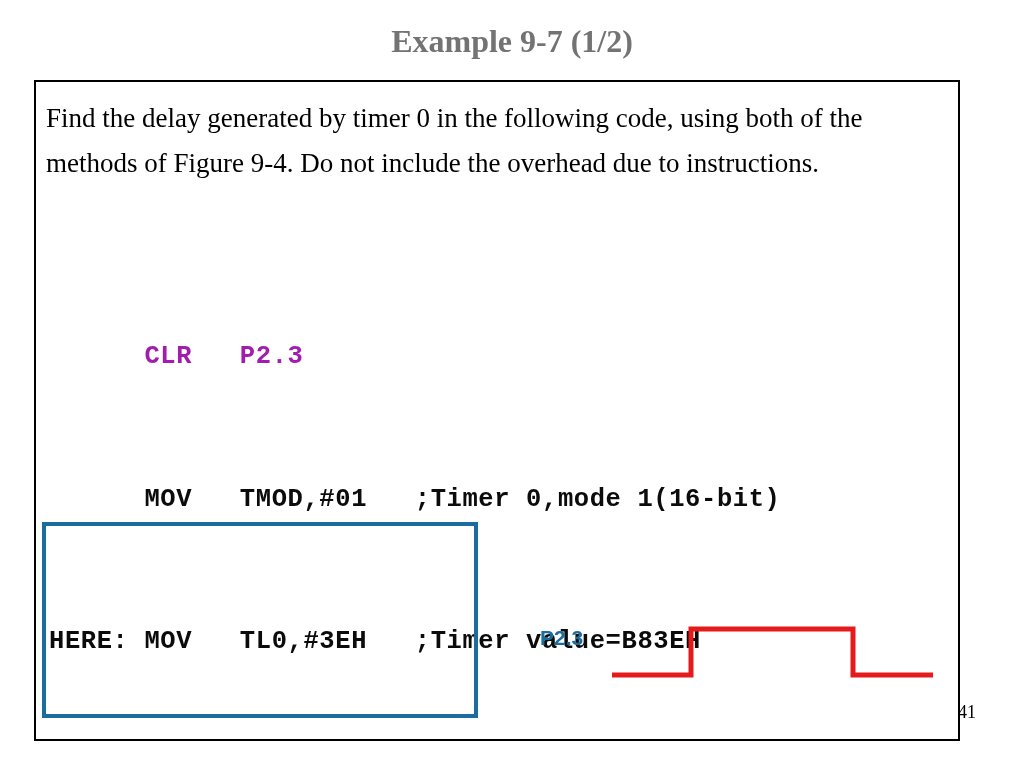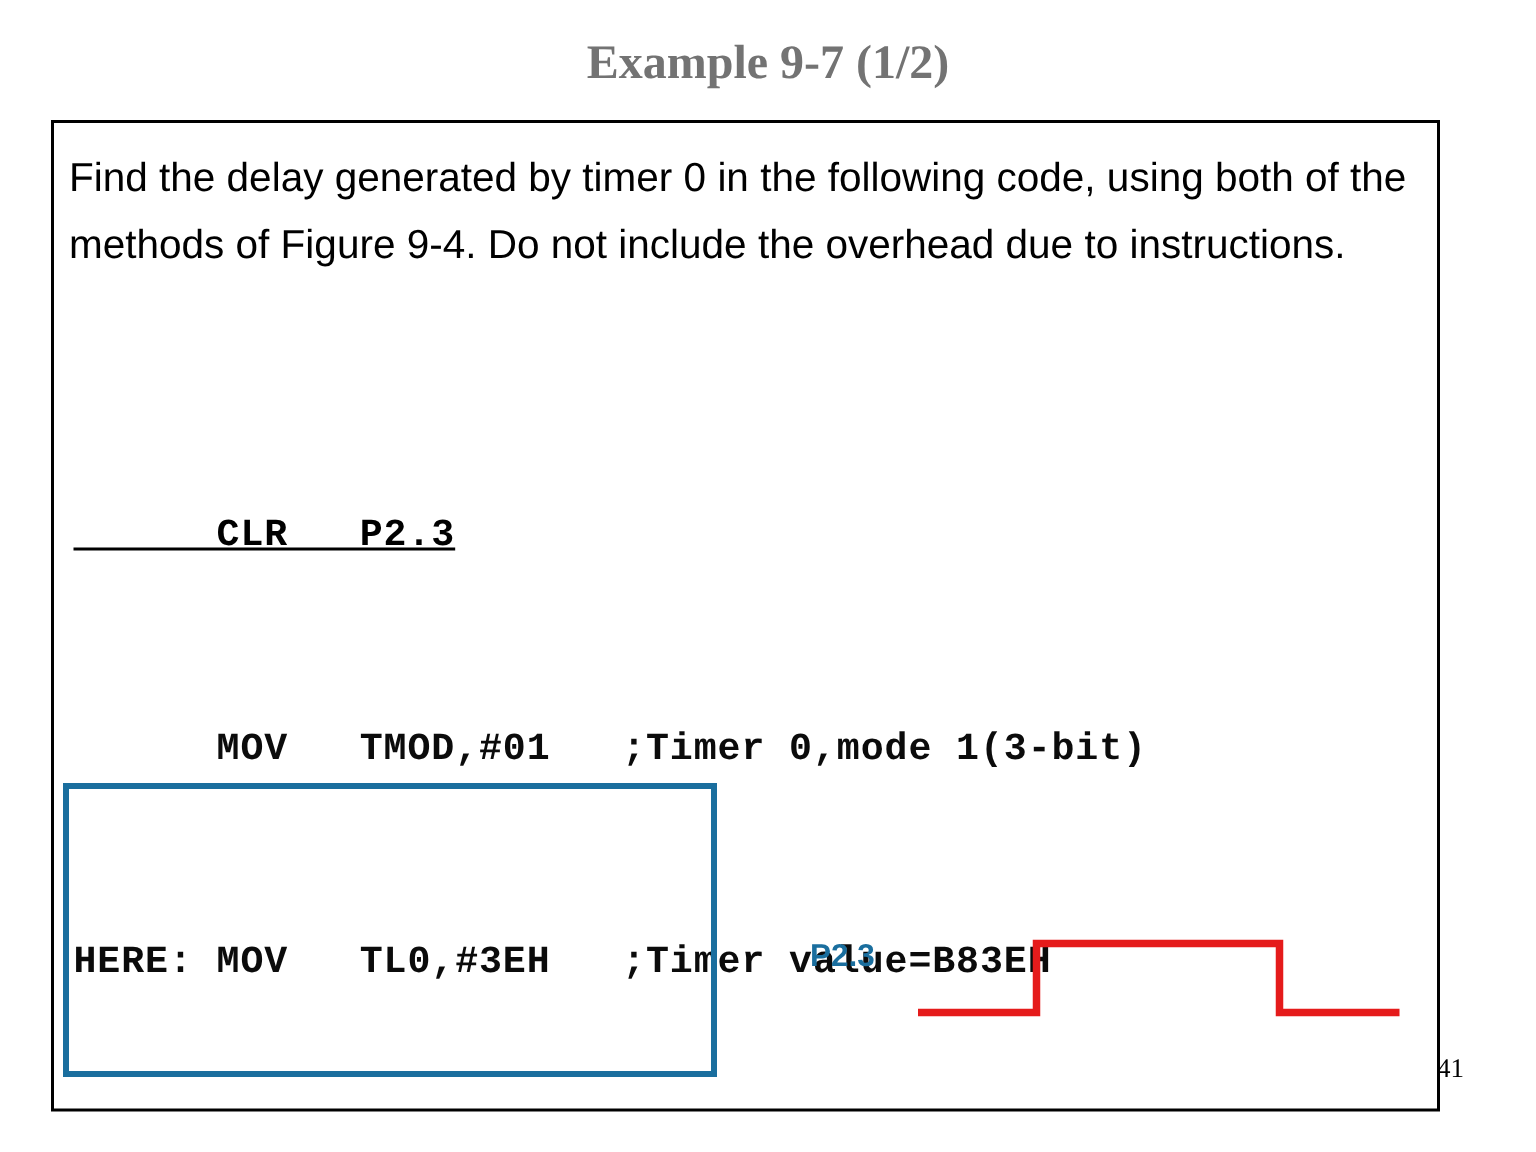--- a/index.html
+++ b/index.html
@@ -50,21 +50,21 @@
     box-sizing: border-box;
     background: #ffffff;
   }
 
   
   #intro-paragraph {
     position: absolute;
     left: 46px;
     top: 96px;
     width: 900px;
-    font-family: Liberation Sans, sans-serif;
+    font-family: Liberation Serif, serif;
     font-size: 27px;
     line-height: 45px;
     color: #000000;
     white-space: pre-wrap;
   }
 
   
   #code-listing {
     position: absolute;
     left: 49px;
@@ -74,21 +74,21 @@
     font-weight: bold;
     line-height: 47.5px;
     letter-spacing: 0.6px;
     color: #000000;
     white-space: pre;
   }
   .code-line {
     height: 47.5px;
     white-space: pre;
   }
-  .code-blue { color: #000000; text-decoration: underline; }
+  .code-blue { color: #a21caf; }
   .code-black { color: #0b0b0b; }
 
   
   #loop-highlight-box {
     position: absolute;
     left: 42px;
     top: 522px;
     width: 436px;
     height: 196px;
     border: 4px solid #1a6e9e;
@@ -132,21 +132,21 @@
 <div id="slide">
 
   <div id="slide-title">Example 9-7 (1/2)</div>
 
   <div id="content-frame"></div>
 
   <div id="intro-paragraph">Find the delay generated by timer 0 in the following code, using both of the methods of Figure 9-4. Do not include the overhead due to instructions.</div>
 
   <div id="code-listing">
     <div class="code-line code-blue">      CLR   P2.3</div>
-    <div class="code-line code-black">      MOV   TMOD,#01   ;Timer 0,mode 1(3-bit)</div>
+    <div class="code-line code-black">      MOV   TMOD,#01   ;Timer 0,mode 1(16-bit)</div>
     <div class="code-line code-black">HERE: MOV   TL0,#3EH   ;Timer value=B83EH</div>
     <div class="code-line code-black">      MOV   TH0,#0B8H</div>
     
     
     
     
     
     
   </div>
 

